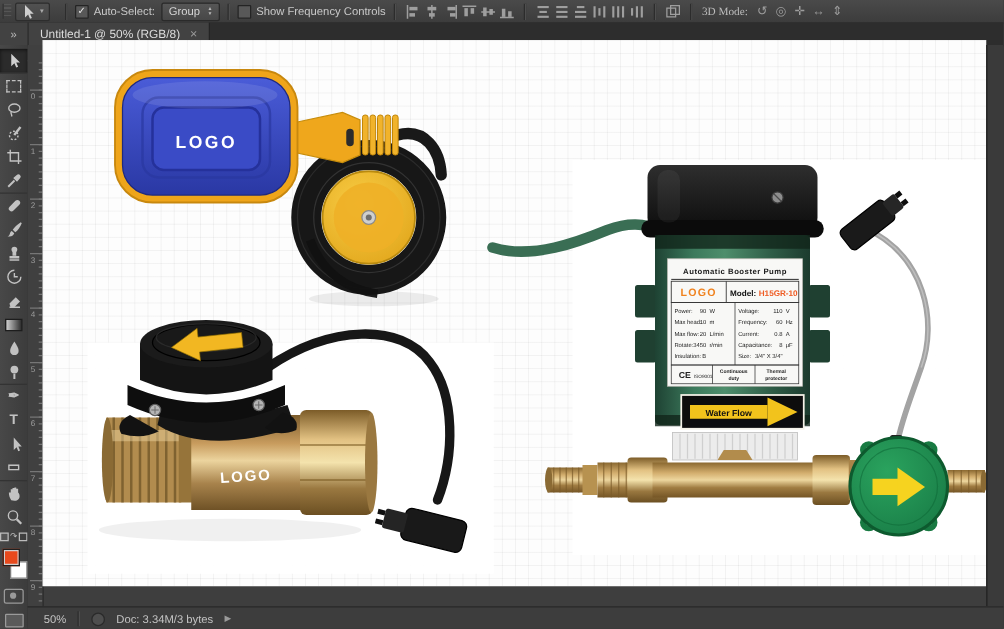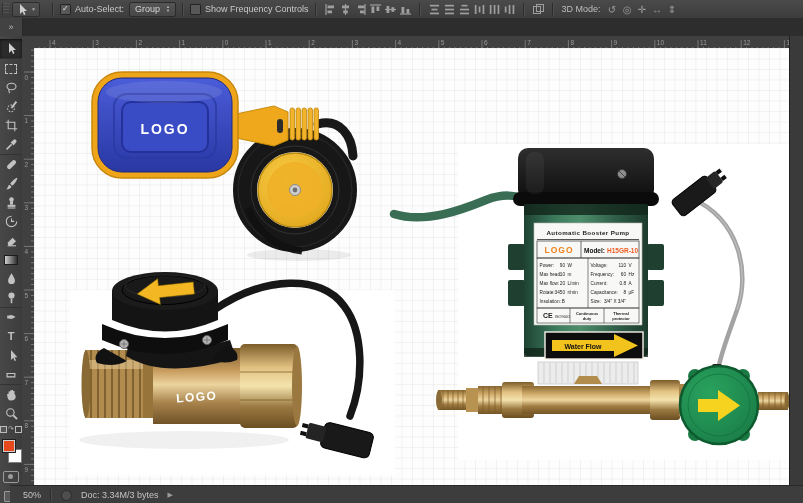--- a/index.html
+++ b/index.html
@@ -17,21 +17,21 @@
   .tool-badge .caret{font-size:5px;color:#aaa;}
   .sep{width:1px;height:13px;background:#2c2c2c;border-right:1px solid #4e4e4e;margin:0 6px;flex:none;}
   .opt-check{display:flex;align-items:center;gap:4px;}
   .cb{width:9px;height:9px;background:#585858;border:1px solid #242424;border-radius:1px;
     font-size:8px;line-height:8px;color:#e8e8e8;text-align:center;}
   .dropdown{display:flex;align-items:center;gap:6px;height:13px;padding:0 5px;margin-left:5px;
     background:linear-gradient(#565656,#474747);border:1px solid #2a2a2a;border-radius:2px;color:#d6d6d6;}
   .updown{display:flex;flex-direction:column;font-size:4px;line-height:3.6px;color:#bbb;}
   .aicon{display:inline-flex;width:15px;height:14px;align-items:center;justify-content:center;}
   #align-icons,#icons-3d{display:flex;align-items:center;}
-  .lbl{color:#bdbdbd;margin:0 4px 0 2px;}
+  .lbl{color:#bdbdbd;margin:0 4px 0 2px;font-family:Liberation Serif, serif;}
   .g3d{width:15px;text-align:center;color:#9d9d9d;font-size:10px;}
 
   
   #tab-bar{position:absolute;left:0;top:18px;width:803px;height:18px;background:#2d2d2d;
     border-bottom:1px solid #262626;display:flex;}
   #panel-collapse{width:22px;background:#424242;border-right:1px solid #292929;color:#b8b8b8;
     font-size:9px;display:flex;align-items:center;justify-content:center;}
   .doc-tab{display:flex;align-items:center;gap:8px;padding:0 9px;background:#424242;
     border-right:1px solid #242424;color:#dcdcdc;font-size:9.5px;}
   .tab-close{color:#9a9a9a;font-size:10px;}
@@ -55,28 +55,28 @@
   #fg-swatch{position:absolute;left:2px;top:2px;width:12px;height:12px;border:1px solid #1f1f1f;box-shadow:inset 0 0 0 1px #cfcfcf;}
   #quickmask-icon{width:14px;height:10px;margin:6px auto 0;border:1px solid #9a9a9a;border-radius:2px;position:relative;}
   #quickmask-icon:after{content:"";position:absolute;left:4px;top:2px;width:5px;height:5px;border-radius:50%;background:#9a9a9a;}
   #screenmode-icon{width:13px;height:9px;margin:8px auto 0;border:1px solid #9a9a9a;border-radius:1px;background:#5a5a5a;}
 
   
   #ruler-corner{position:absolute;left:22px;top:36px;width:12px;height:12px;background:#404040;
     border-right:1px solid #2b2b2b;border-bottom:1px solid #2b2b2b;}
   #ruler-h{position:absolute;left:34px;top:36px;width:755px;height:12px;background:#404040;border-bottom:1px solid #2b2b2b;overflow:hidden;}
   #ruler-v{position:absolute;left:22px;top:48px;width:12px;height:437px;background:#404040;border-right:1px solid #2b2b2b;overflow:hidden;}
-  #canvas{position:absolute;left:34px;top:48px;width:755px;height:437px;background:#fdfdfd;
+  #canvas{position:absolute;left:34px;top:32px;width:755px;height:437px;background:#fdfdfd;
     background-image:linear-gradient(rgba(110,110,110,.08) 1px,transparent 1px),
       linear-gradient(90deg,rgba(110,110,110,.08) 1px,transparent 1px);
     background-size:10.5px 10.5px;}
   #pasteboard-right{position:absolute;left:789px;top:36px;width:14px;height:449px;background:#3a3a3a;border-left:1px solid #202020;}
 
   
-  #status-bar{position:absolute;left:10px;right:0;top:485px;height:18px;background:#3d3d3d;
+  #status-bar{position:absolute;left:22px;right:0;top:485px;height:18px;background:#3d3d3d;
     border-top:1px solid #292929;display:flex;align-items:center;gap:9px;padding-left:13px;
     font-size:9px;color:#c3c3c3;}
   .status-sep{width:1px;height:12px;background:#2c2c2c;border-right:1px solid #4d4d4d;}
   .status-icon{width:9px;height:9px;border-radius:50%;background:#4e4e4e;border:1px solid #2a2a2a;}
   .status-caret{color:#9a9a9a;font-size:7px;}
 
   svg text{font-family:"Liberation Sans",sans-serif;}
 </style>
 </head>
 <body>
@@ -210,20 +210,24 @@
         <span class="g3d">◎</span>
         <span class="g3d">✛</span>
         <span class="g3d">↔</span>
         <span class="g3d">⇕</span>
       </div>
   </div>
 
   <div id="tab-bar">
     <div id="panel-collapse">
       <span>»</span>
+    </div>
+    <div class="doc-tab">
+      <span>Untitled-1 @ 50% (RGB/8)</span>
+      <span class="tab-close">×</span>
     </div>
   </div>
 
   <div id="toolbar">
     <div id="tool-list">
         <div class="tool active">
           <svg class="ticon" viewBox="0 0 13 13">
             <path d="M4,1 L4,11 L6.5,8.5 L8,12 L9.5,11.3 L8,8 L11,8 Z" fill="#cfcfcf" stroke="none"></path>
           </svg>
         </div>

